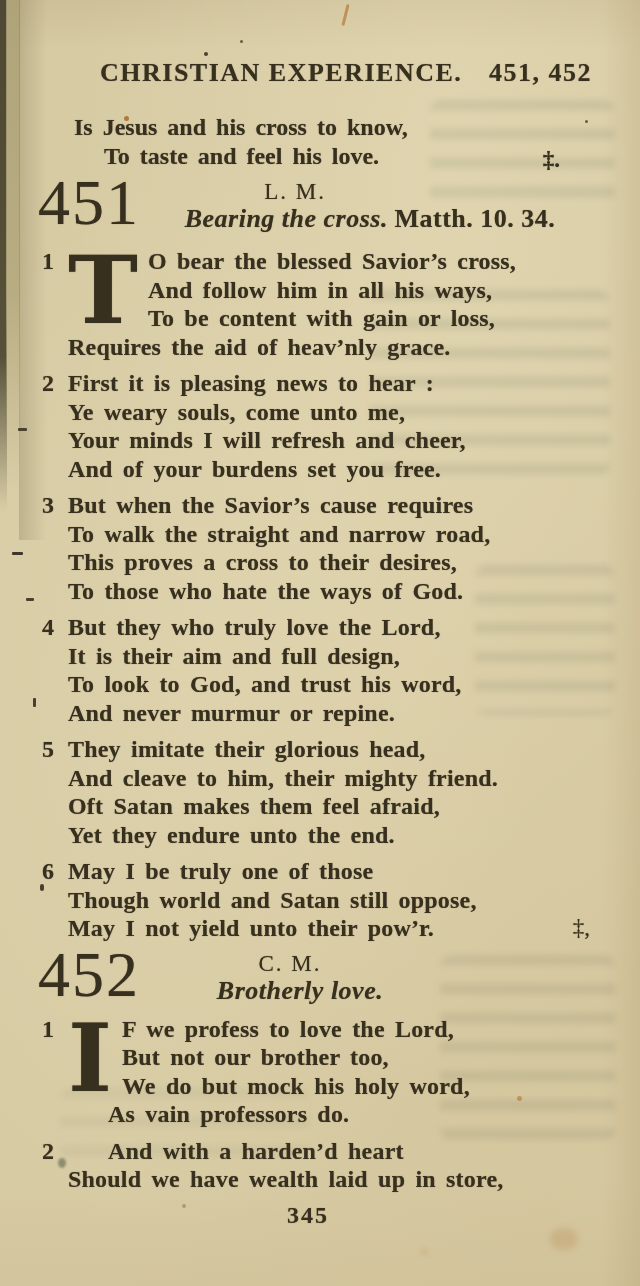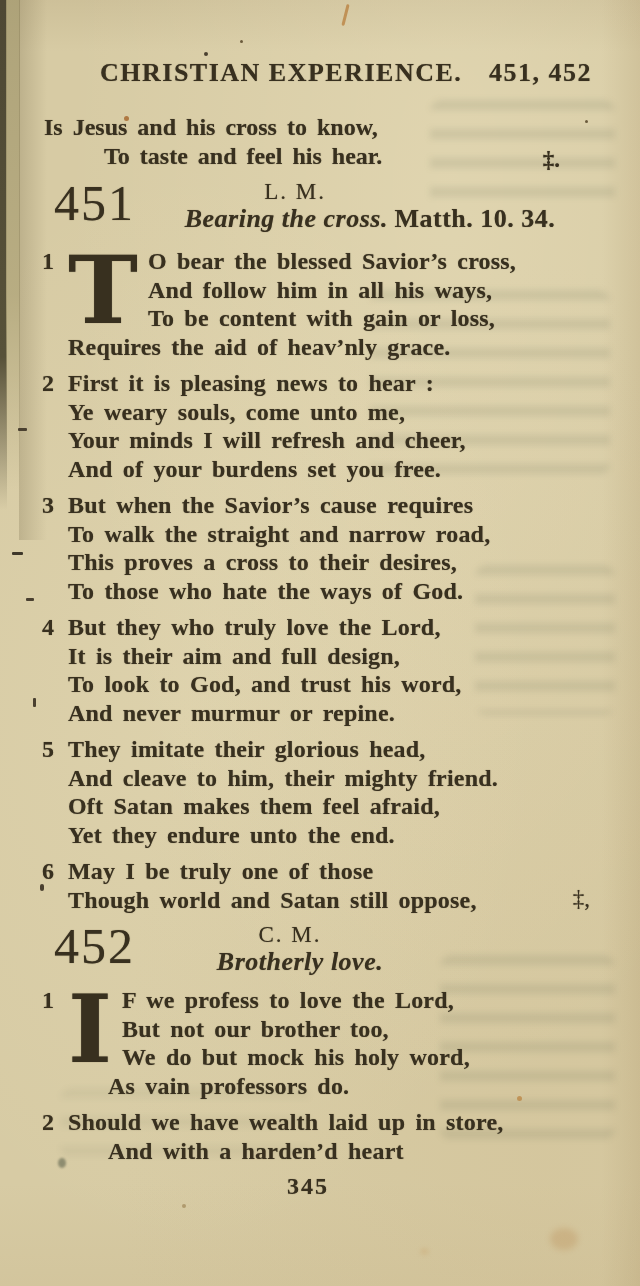--- a/index.html
+++ b/index.html
@@ -51,29 +51,29 @@
 
   
   .running-head {
     display: flex; justify-content: space-between; align-items: baseline;
     margin: 0; padding: 58px 48px 0 100px;
     font-size: 26px; font-weight: bold; letter-spacing: 1.5px;
   }
 
   
   .continuation { position: relative; margin-top: 25px; font-size: 24px; font-weight: bold; }
-  .continuation .cline { line-height: 29px; margin-left: 44px; word-spacing: 4px; }
+  .continuation .cline { line-height: 29px; margin-left: 74px; word-spacing: 4px; }
   .continuation .cline.c2 { margin-left: 104px; }
   .continuation .cont-mark { position: absolute; right: 80px; bottom: -2px; font-size: 23px; }
 
   
   .hymn-head { position: relative; height: 62px; margin-top: 8px; }
   .hymn-head .big-num {
-    position: absolute; left: 54px; top: -8px;
-    font-size: 50px; line-height: 64px; letter-spacing: 2px; font-weight: normal;
+    position: absolute; left: 38px; top: -8px;
+    font-size: 64px; line-height: 64px; letter-spacing: 2px; font-weight: normal;
   }
   .hymn-head .meter {
     text-align: center; margin: 0 190px 0 140px;
     font-size: 23px; font-weight: normal; letter-spacing: 2px; line-height: 25px;
   }
   .hymn-head .title-line {
     text-align: center; margin: 1px 40px 0 140px;
     font-size: 26px; line-height: 28px;
   }
   .hymn-head .hymn-title { font-style: italic; font-weight: bold; letter-spacing: 0.5px; }
@@ -139,21 +139,21 @@
   <div class="speck" style="left:420px;top:1248px;width:9px;height:7px;background:#c79a5f;opacity:.25;filter:blur(2px);"></div>
   <div class="speck" style="left:182px;top:1204px;width:4px;height:4px;background:#8a6b3a;opacity:.5;"></div>
 
   <div class="running-head ink">
     <span>CHRISTIAN EXPERIENCE.</span>
     <span>451, 452</span>
   </div>
 
   <div class="continuation ink">
     <div class="cline">Is Jesus and his cross to know,</div>
-    <div class="cline c2">To taste and feel his hear.</div>
+    <div class="cline c2">To taste and feel his love.</div>
     <span class="cont-mark">‡.</span>
   </div>
 
   <div class="hymn-head ink">
     <span class="big-num">451</span>
     <div class="meter">L. M.</div>
     <div class="title-line">
       <span class="hymn-title">Bearing the cross.</span>
       <span class="scripture">Matth. 10. 34.</span>
     </div>
@@ -199,20 +199,21 @@
       <div class="line">They imitate their glorious head,</div>
       <div class="line">And cleave to him, their mighty friend.</div>
       <div class="line">Oft Satan makes them feel afraid,</div>
       <div class="line">Yet they endure unto the end.</div>
     </div>
 
     <div class="verse">
       <span class="vnum">6</span>
       <div class="line">May I be truly one of those</div>
       <div class="line">Though world and Satan still oppose,</div>
+      <div class="line">May I not yield unto their pow’r.</div>
       <span class="end-mark">‡,</span>
     </div>
   </div>
 
   <div class="hymn-head head-452 ink">
     <span class="big-num">452</span>
     <div class="meter">C. M.</div>
     <div class="title-line">
       <span class="hymn-title">Brotherly love.</span>
     </div>
@@ -224,20 +225,20 @@
       <span class="vnum">1</span>
       <span class="dropcap">I</span>
       <div class="line">F we profess to love the Lord,</div>
       <div class="line">But not our brother too,</div>
       <div class="line">We do but mock his holy word,</div>
       <div class="line indent">As vain professors do.</div>
     </div>
 
     <div class="verse">
       <span class="vnum">2</span>
+      <div class="line indent">And with a harden’d heart</div>
       <div class="line">Should we have wealth laid up in store,</div>
-      <div class="line indent">And with a harden’d heart</div>
     </div>
   </div>
 
   <div class="folio ink">345</div>
 
 </div>
 
 </body></html>

